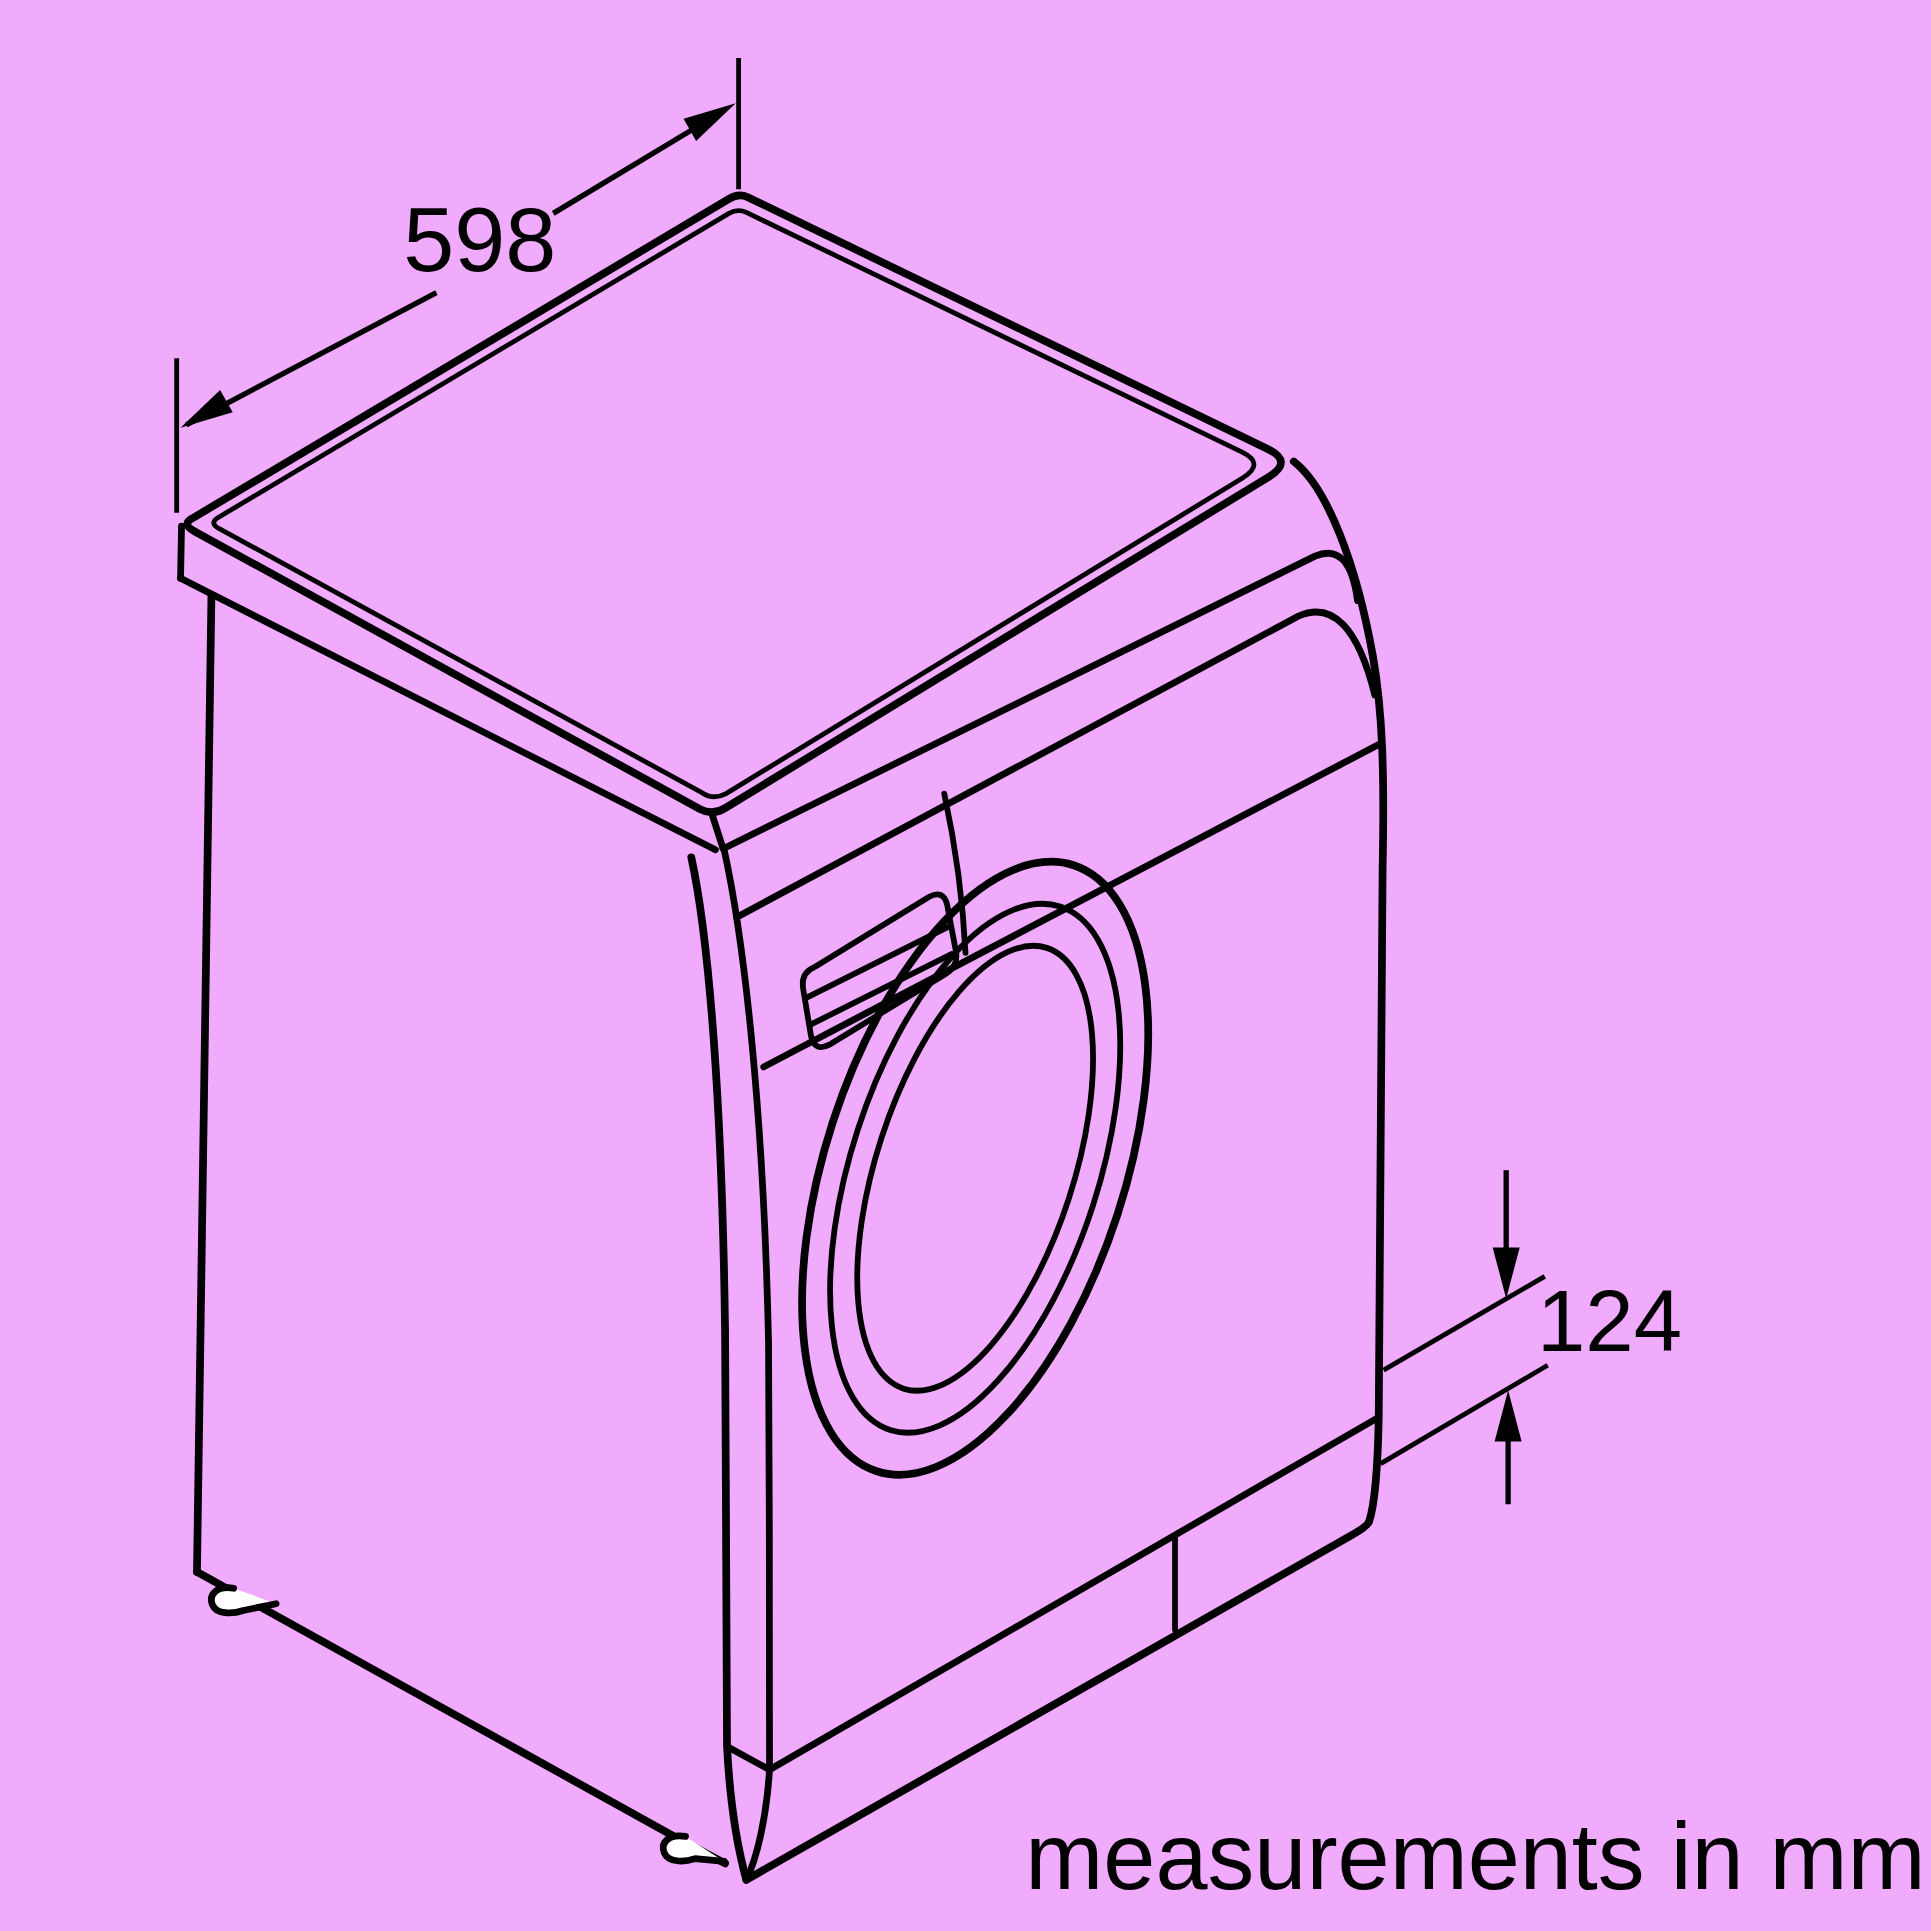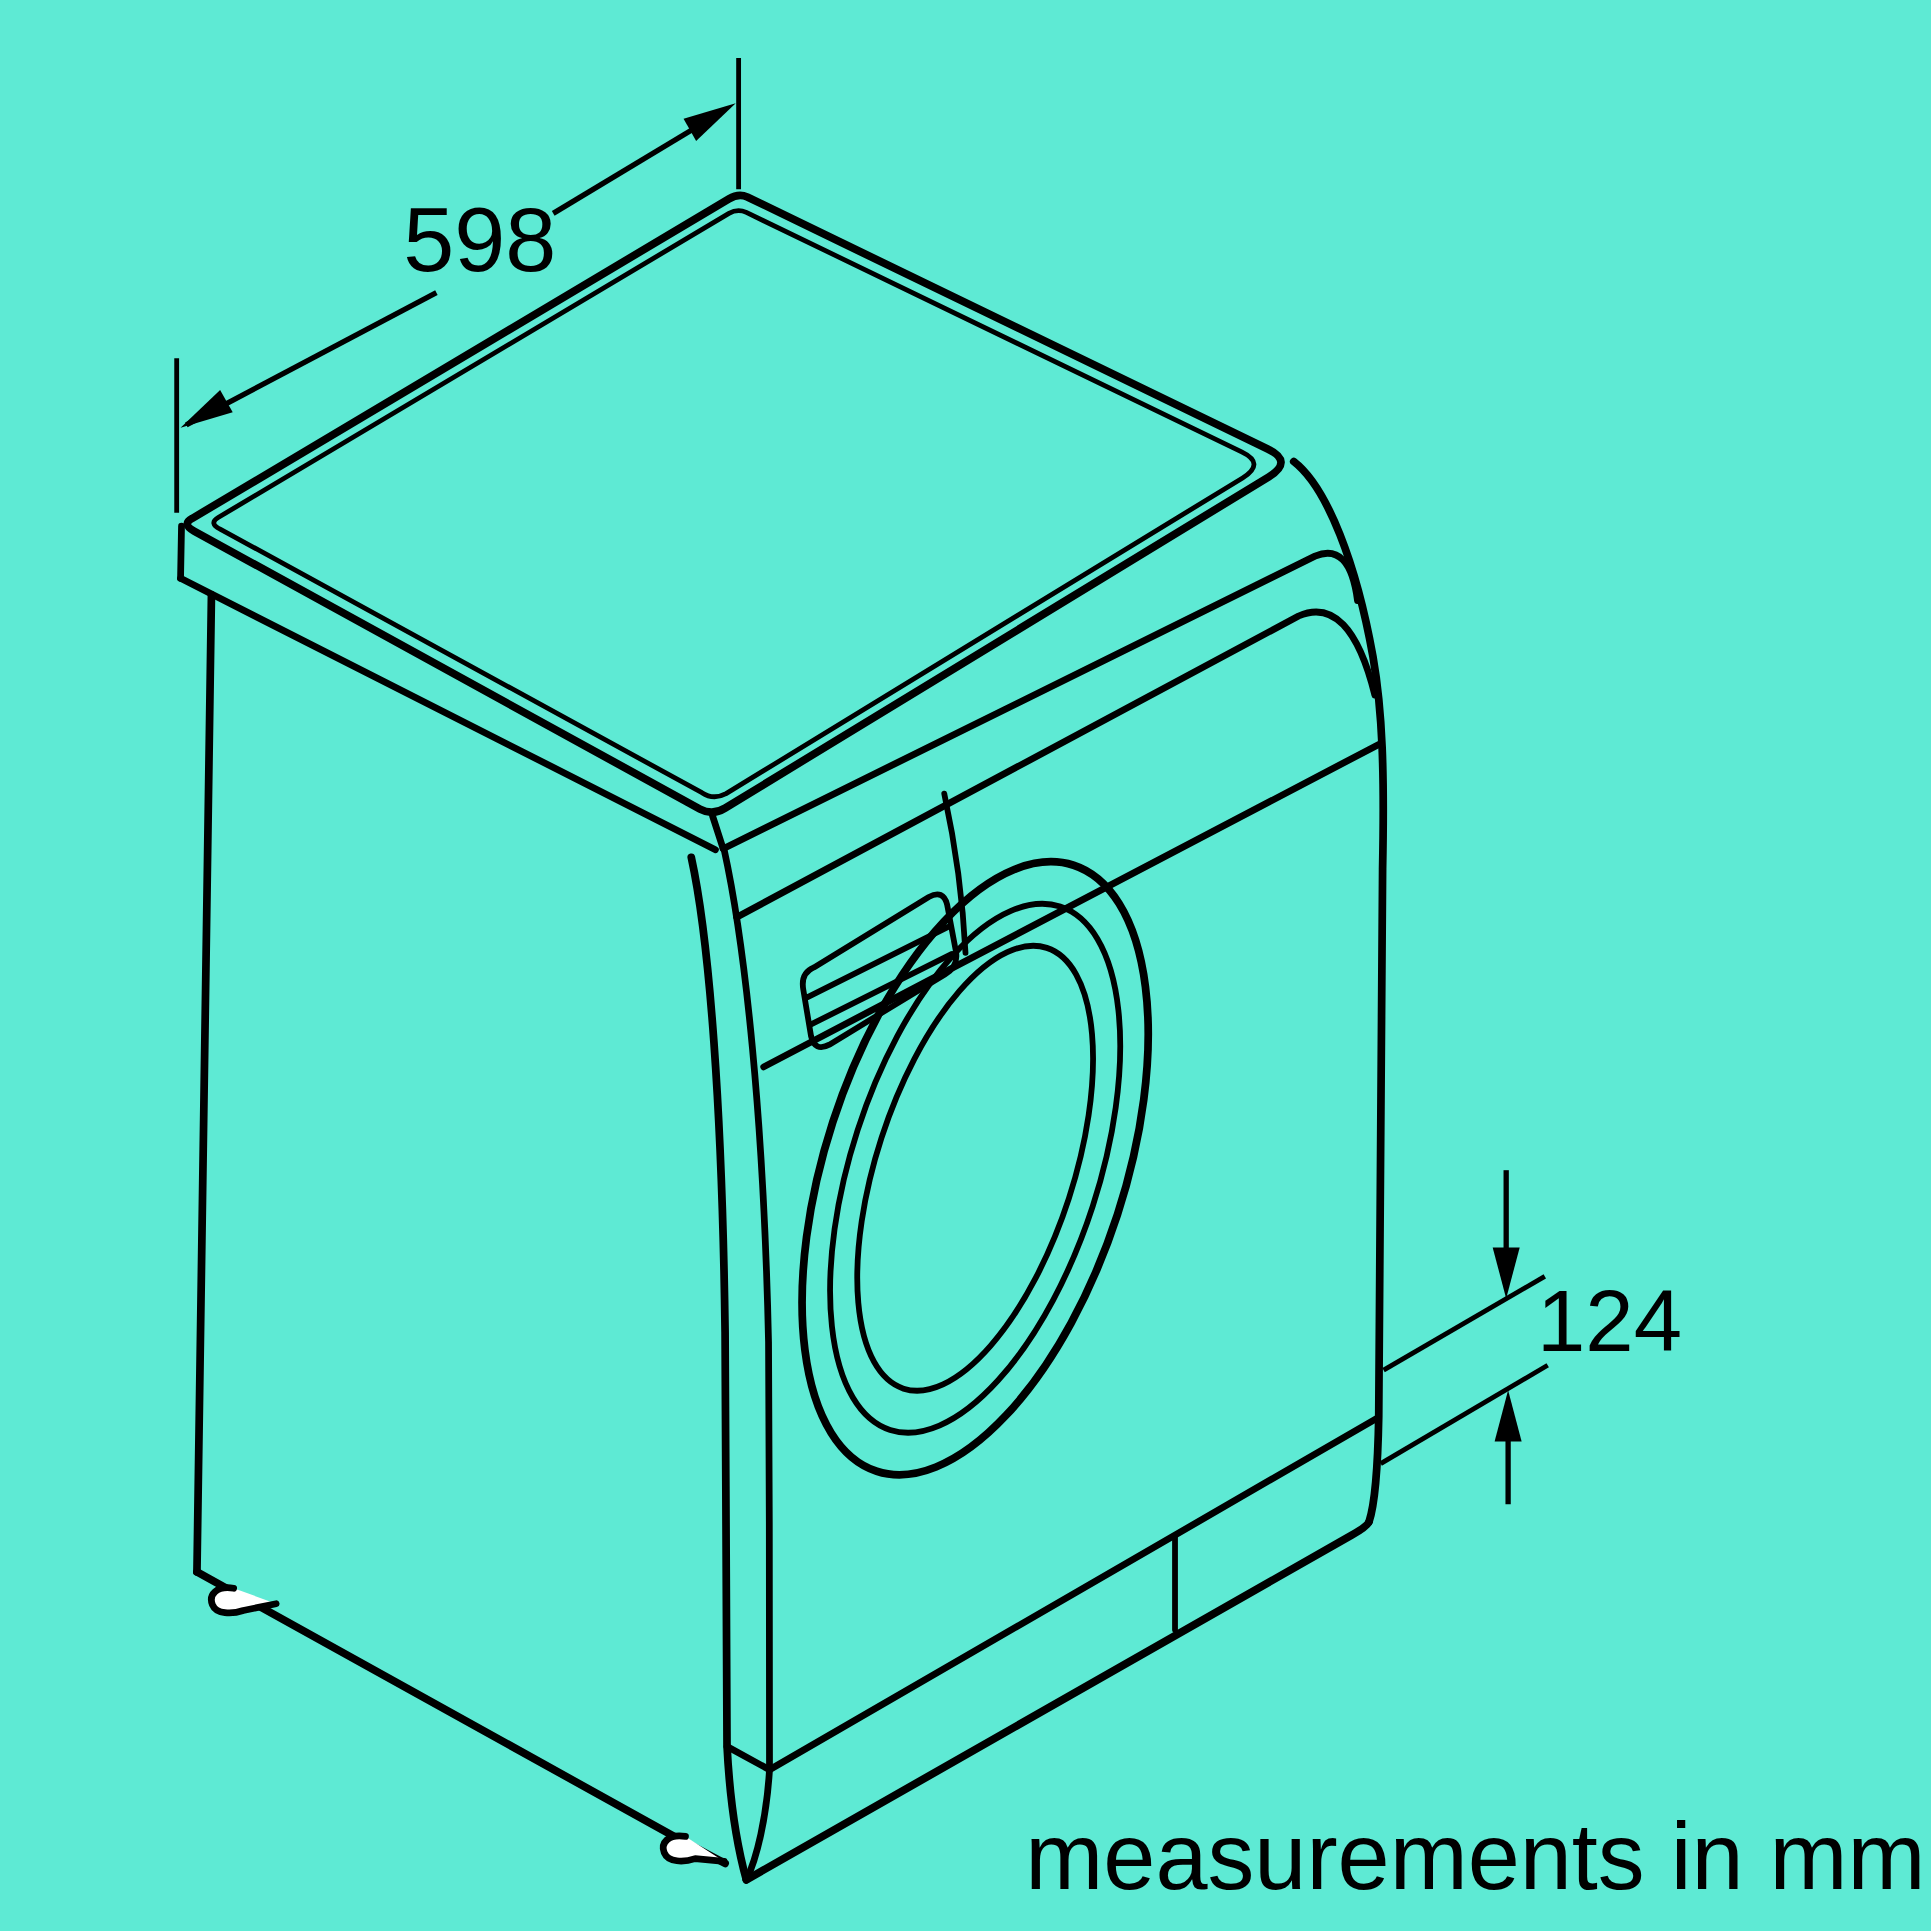--- a/index.html
+++ b/index.html
@@ -4,21 +4,21 @@
 <style>
   html, body {
     margin: 0;
     padding: 0;
     background: #ffffff;
   }
   .canvas {
     position: relative;
     width: 1931px;
     height: 1931px;
-    background: #5eead4;
+    background: #f0abfc;
     font-family: "Liberation Sans", sans-serif;
   }
   svg { display: block; width: 1931px; height: 1931px; }
   .outline   { fill: none; stroke: #000; stroke-width: 8;   stroke-linejoin: round; stroke-linecap: round; }
   .edge      { fill: none; stroke: #000; stroke-width: 7;   stroke-linejoin: round; stroke-linecap: round; }
   .rim       { fill: none; stroke: #000; stroke-width: 5;   stroke-linejoin: round; }
   .detail    { fill: none; stroke: #000; stroke-width: 6;   stroke-linejoin: round; stroke-linecap: round; }
   .dimline   { fill: none; stroke: #000; stroke-width: 5.5; stroke-linecap: butt; }
   .extline   { fill: none; stroke: #000; stroke-width: 5;   stroke-linecap: butt; }
   .arrowhead { fill: #000; stroke: none; }

